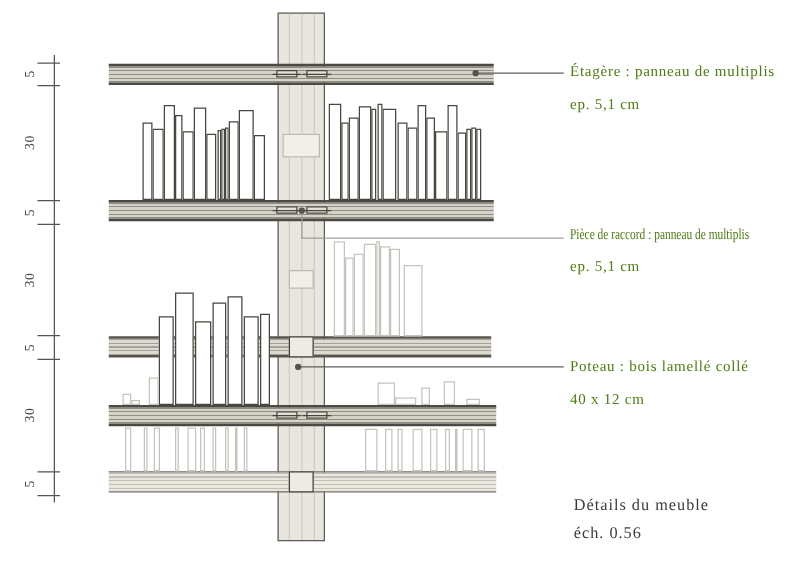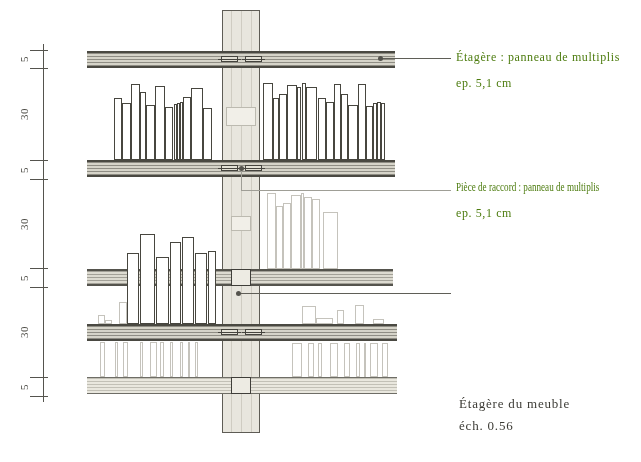--- a/index.html
+++ b/index.html
@@ -175,19 +175,23 @@
   <div class="ann ann-etagere">
     <div class="ann-line">Étagère : panneau de multiplis</div>
     <div class="ann-line">ep. 5,1 cm</div>
   </div>
 
   <div class="ann ann-raccord">
     <div class="ann-line condensed">Pièce de raccord : panneau de multiplis</div>
     <div class="ann-line">ep. 5,1 cm</div>
   </div>
 
+  <div class="ann ann-poteau">
+    <div class="ann-line">Poteau : bois lamellé collé</div>
+    <div class="ann-line">40 x 12 cm</div>
+  </div>
 
   <div class="title-block">
-    <div class="ann-line">Étagère du meuble</div>
+    <div class="ann-line">Détails du meuble</div>
     <div class="ann-line">éch. 0.56</div>
   </div>
 
 </div>
 
 </body></html>

